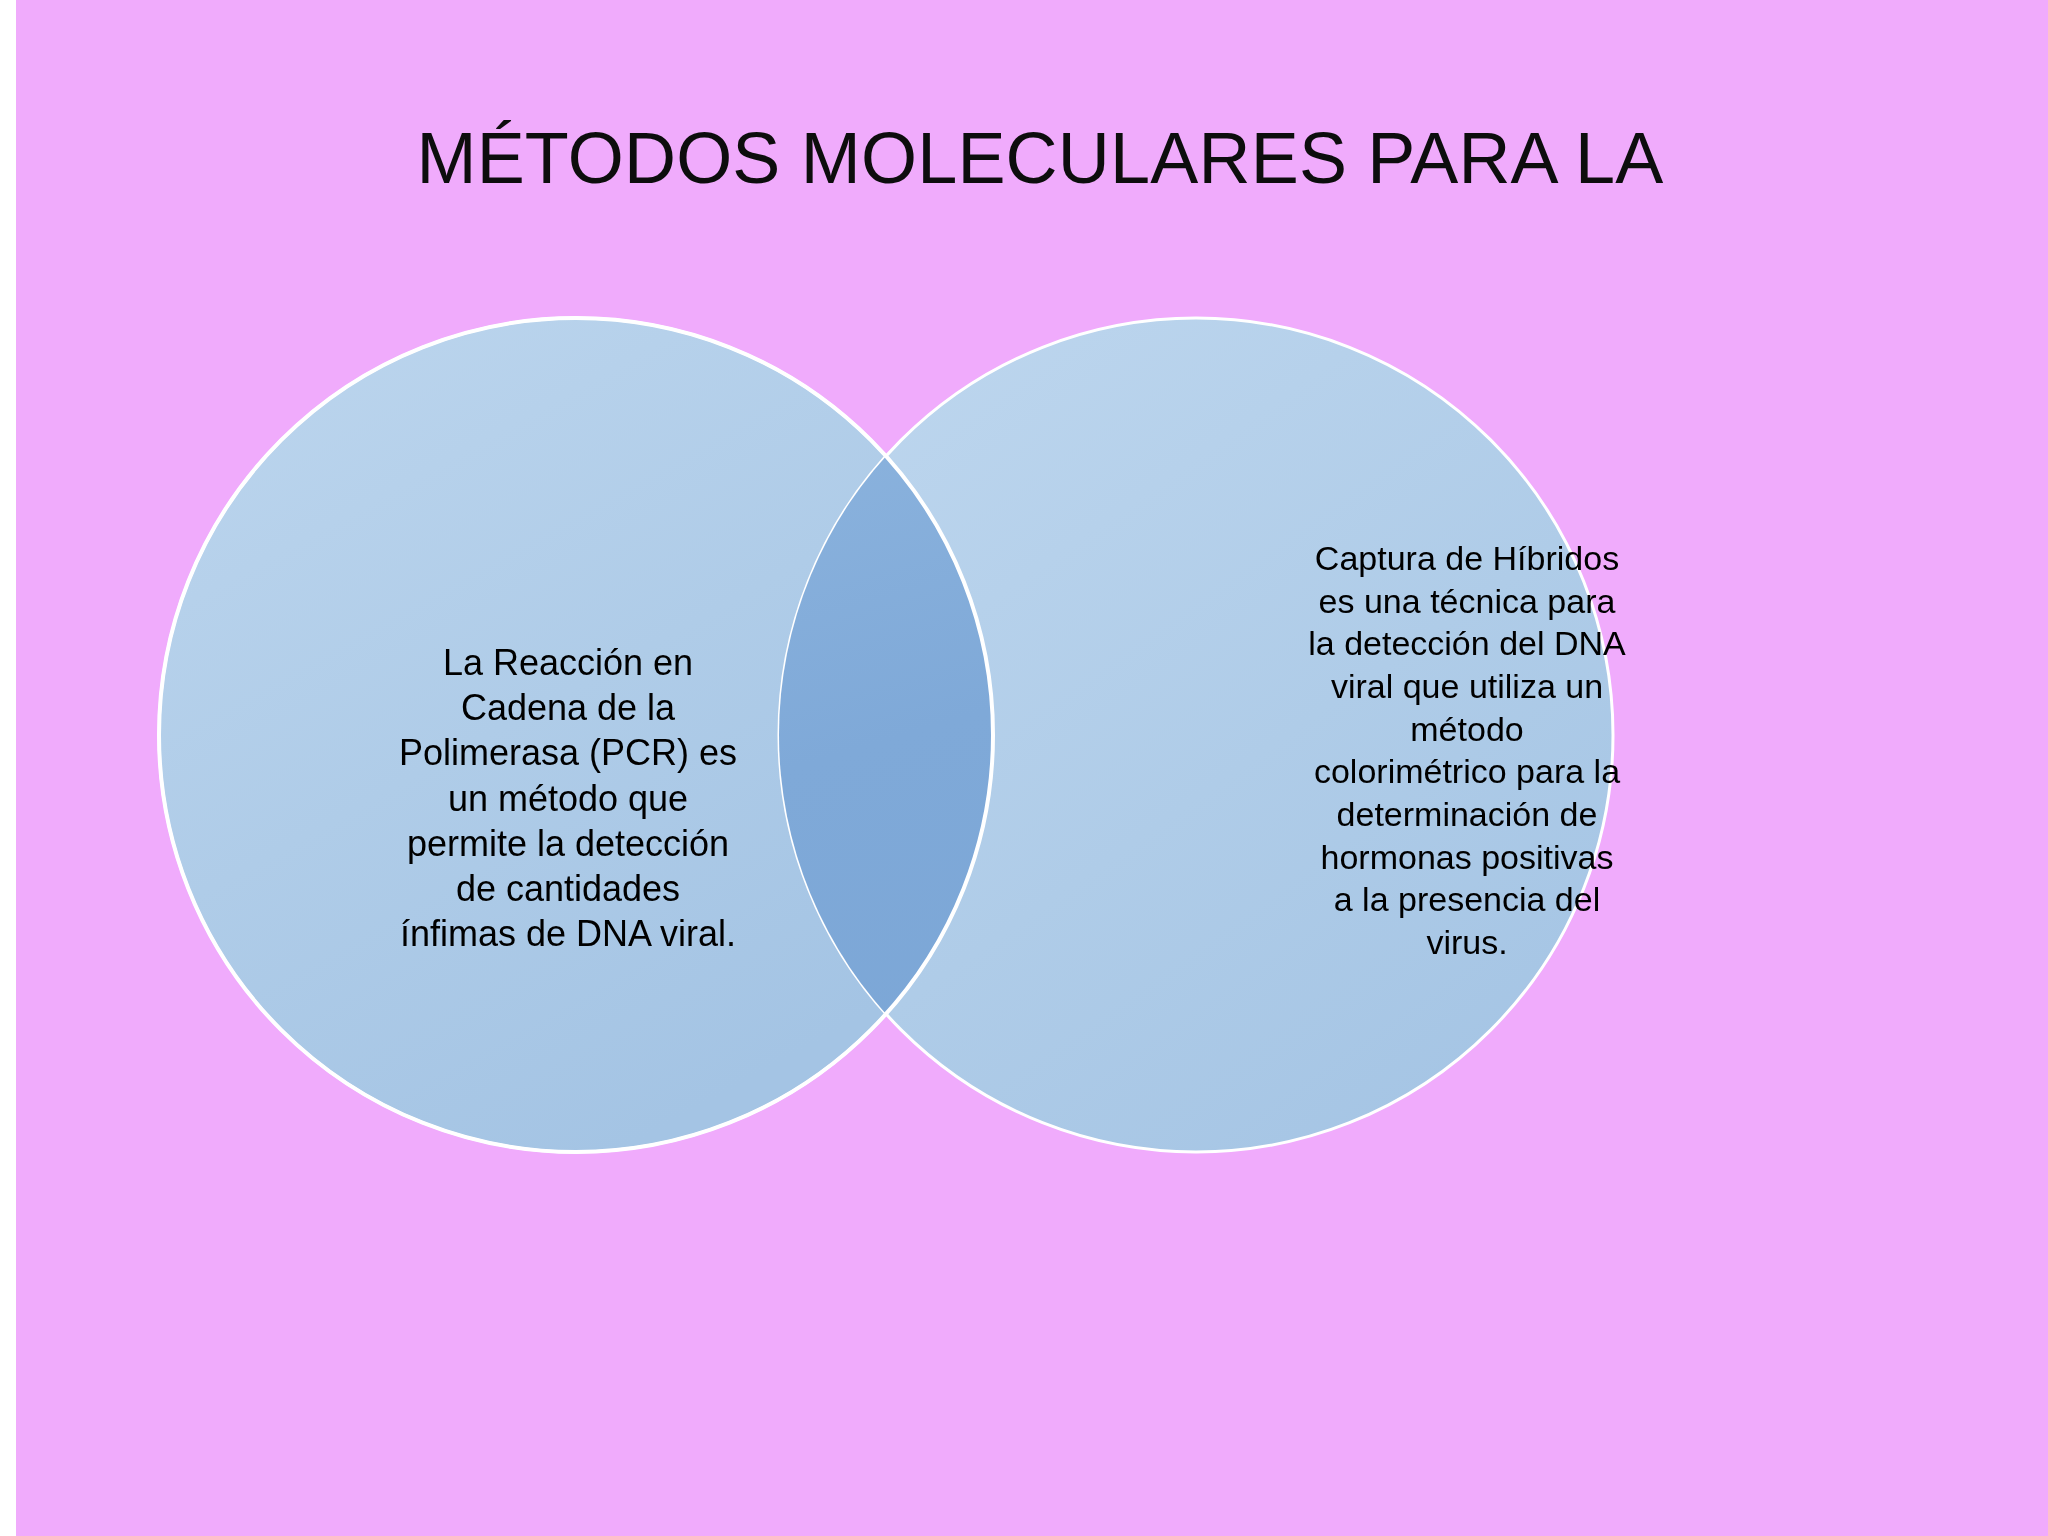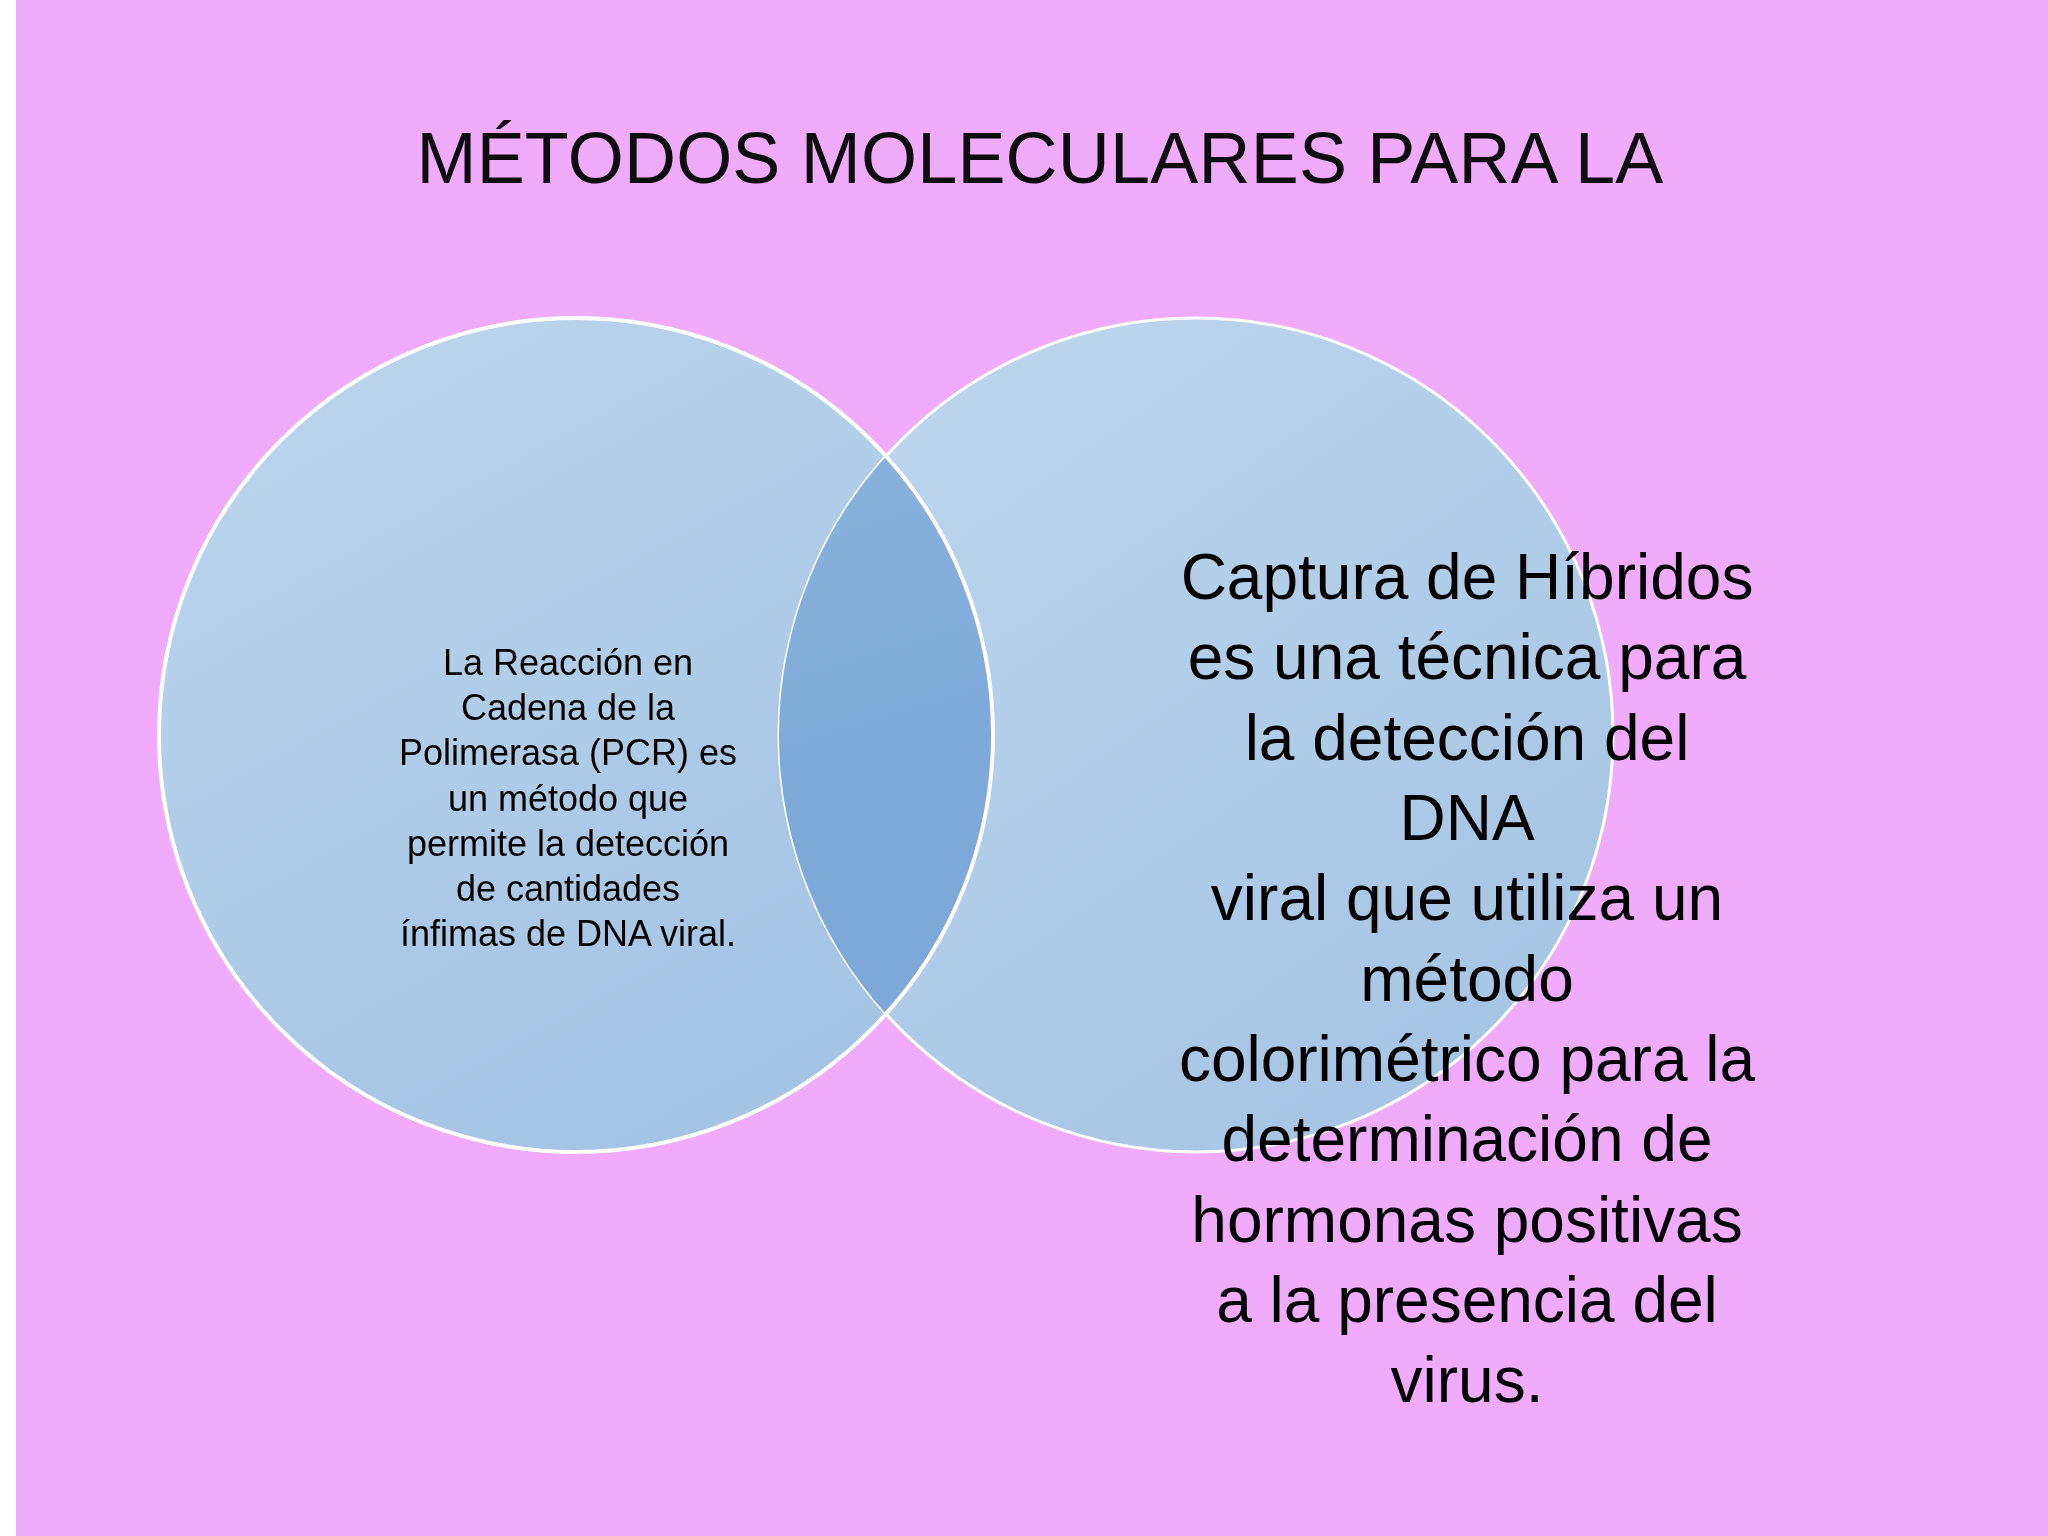--- a/index.html
+++ b/index.html
@@ -72,21 +72,21 @@
   #left-circle-text {
     left: 252px;
     top: 640px;
     width: 600px;
     font-size: 36px;
   }
   #right-circle-text {
     left: 1162px;
     top: 537px;
     width: 578px;
-    font-size: 64px;
+    font-size: 34px;
   }
 </style>
 </head>
 <body>
 
 <div id="slide">
 
   <div id="title-block">
     <span class="title-line">MÉTODOS MOLECULARES PARA LA</span>
   </div>

